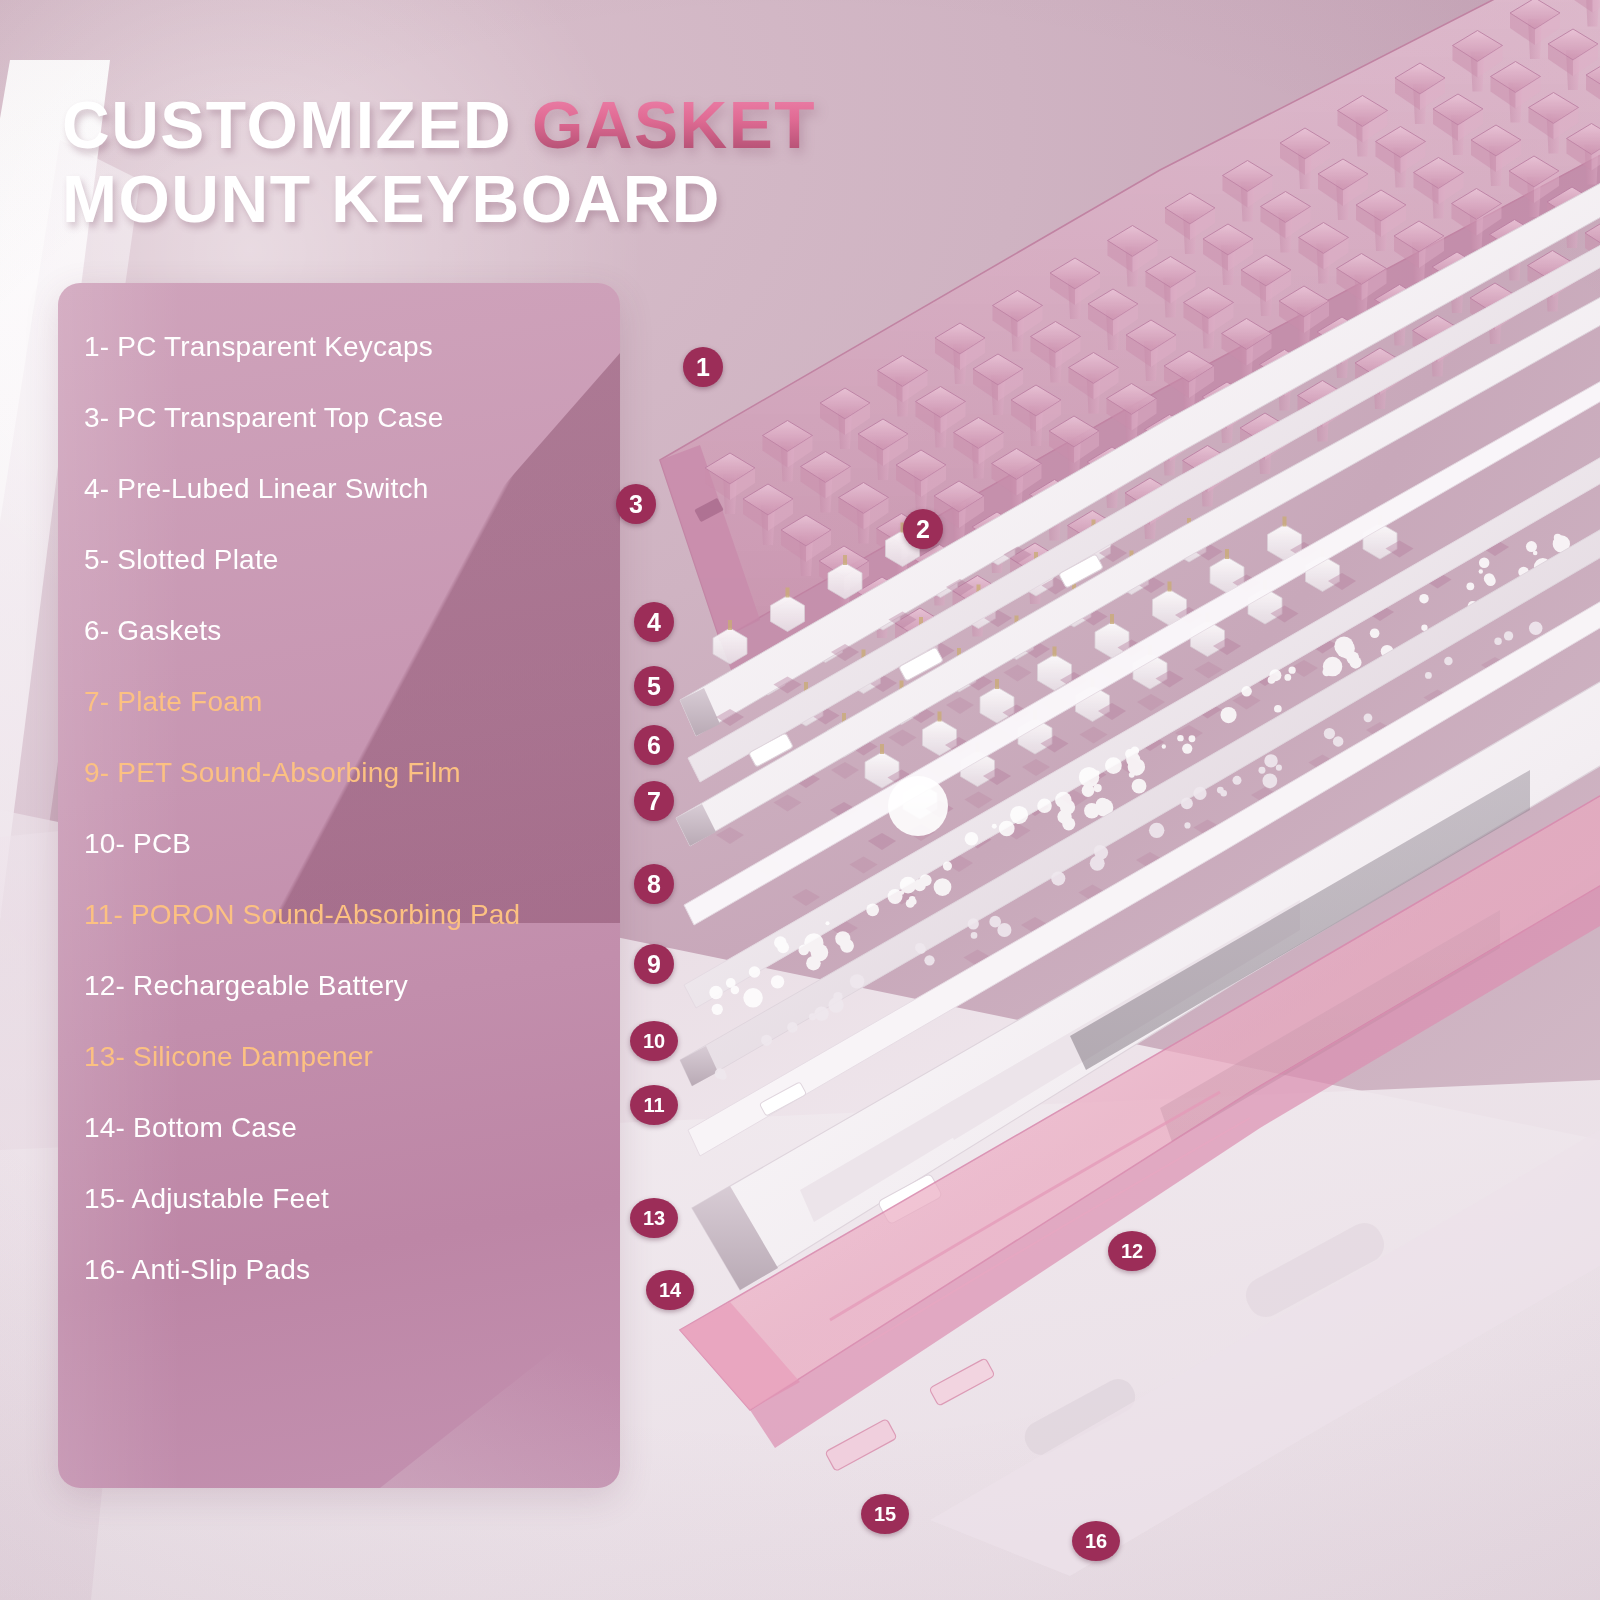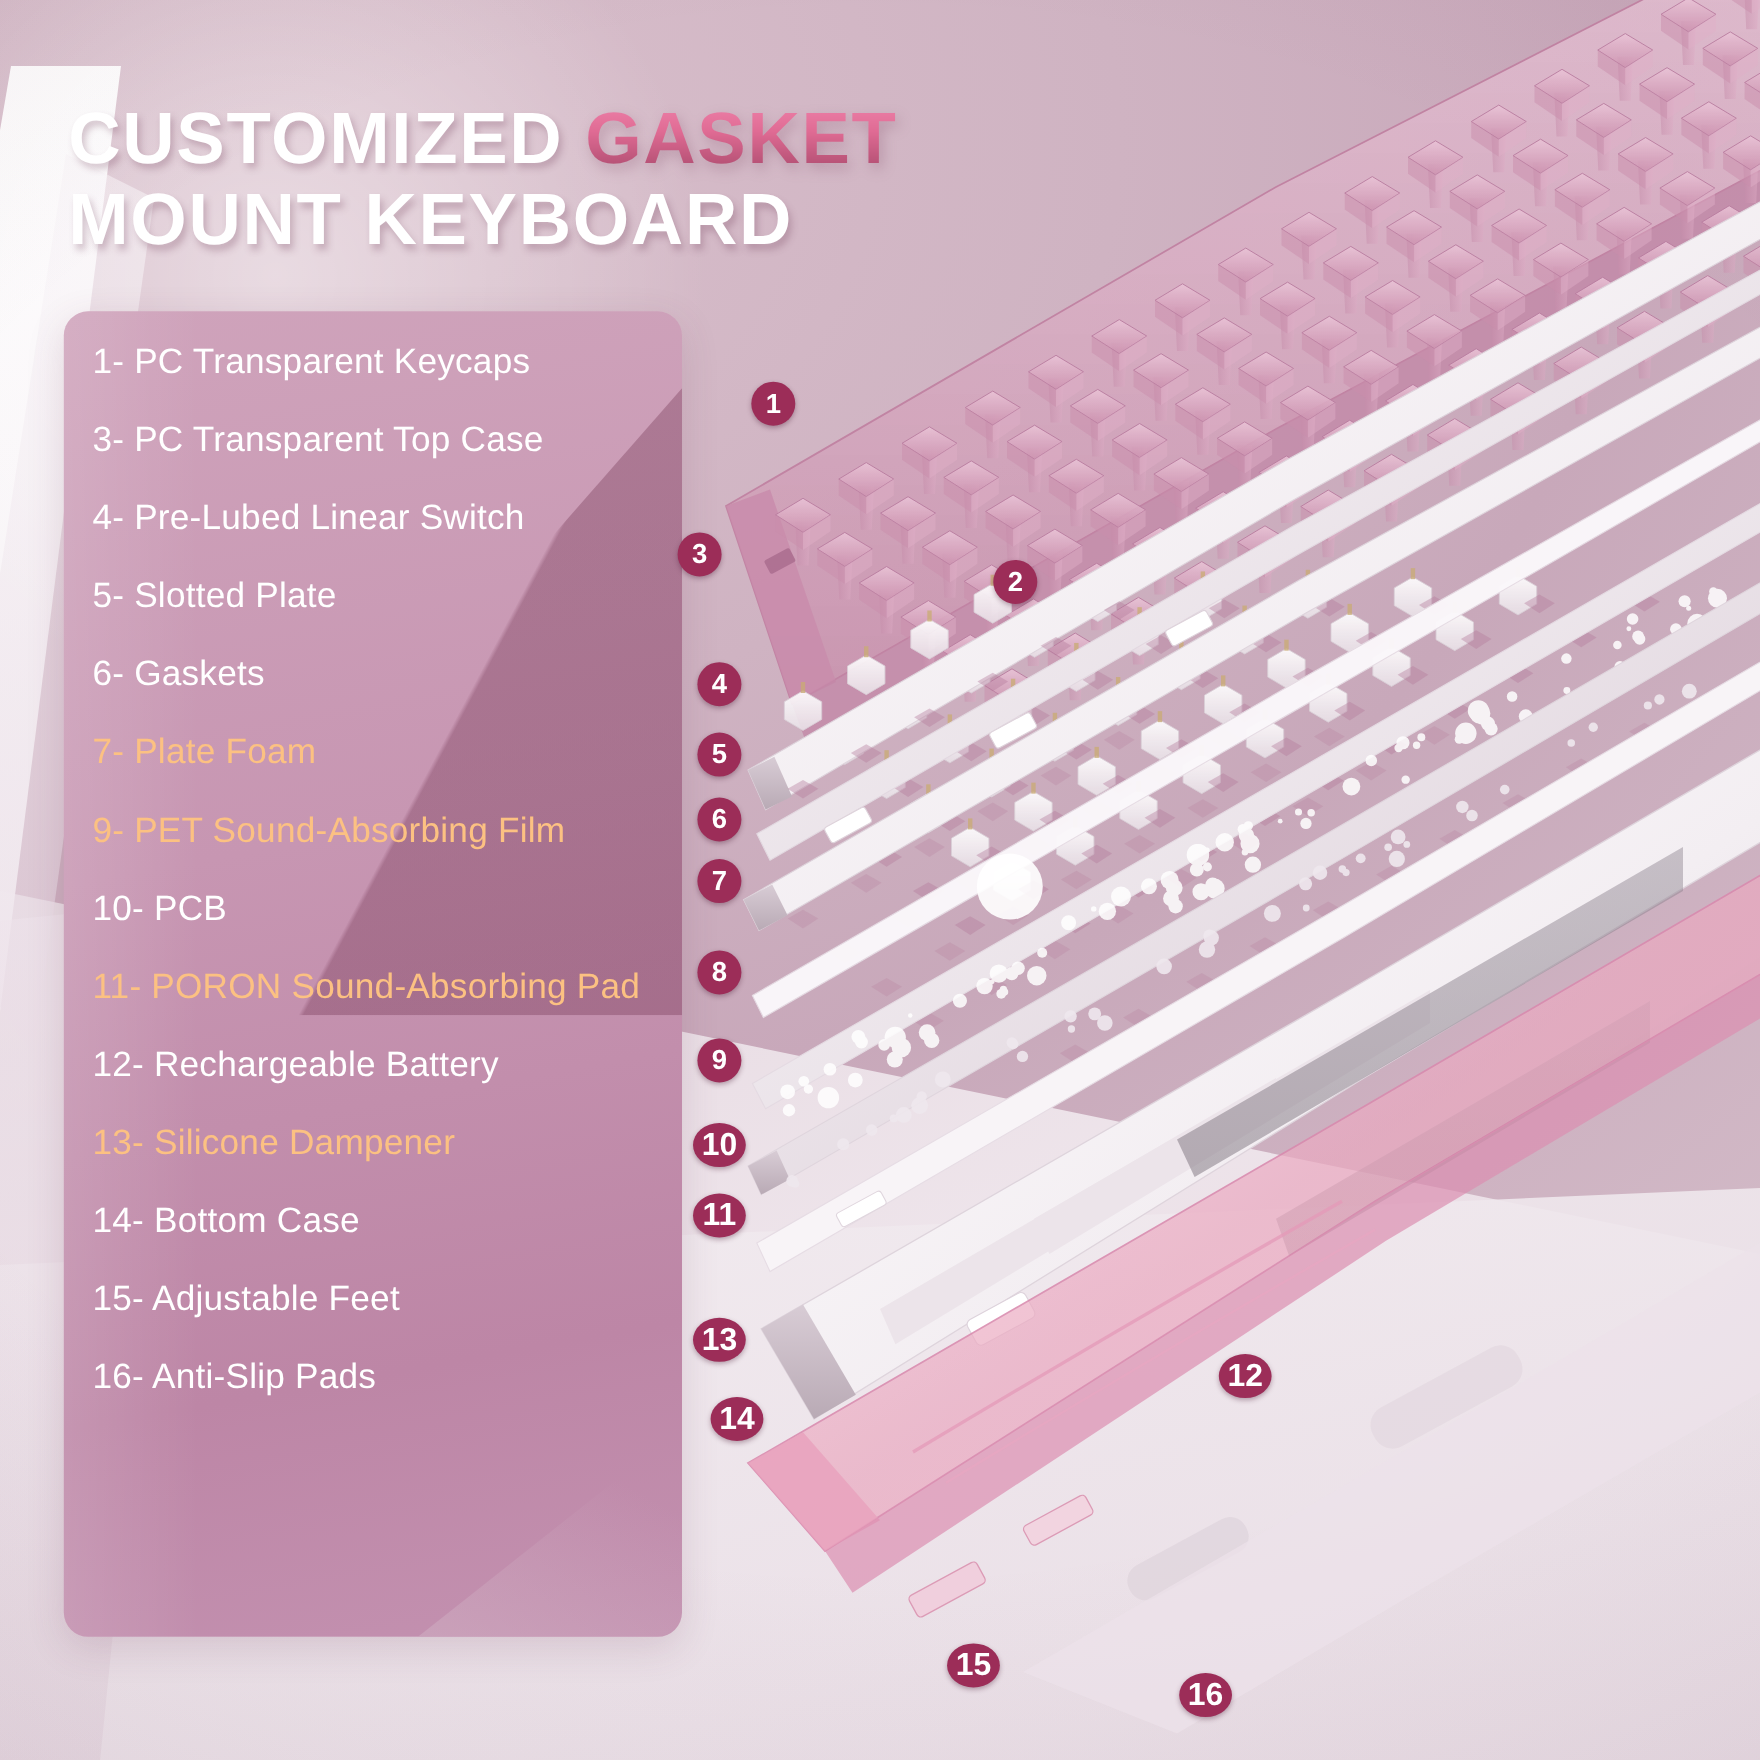--- a/index.html
+++ b/index.html
@@ -56,35 +56,35 @@
   .panel-shadow{position:absolute;inset:0;pointer-events:none;
     background:linear-gradient(118deg,rgba(0,0,0,0) 0%,rgba(0,0,0,0) 46%,
       rgba(98,34,64,.30) 46.4%,rgba(98,34,64,.30) 100%);
     clip-path:polygon(100% 70px,100% 640px,62px 640px);}
   .panel-shadow2{position:absolute;inset:0;pointer-events:none;
     background:linear-gradient(90deg,rgba(255,255,255,.13) 0%,rgba(255,255,255,0) 22%);}
   .panel-shadow3{position:absolute;right:0;bottom:0;width:300px;height:300px;pointer-events:none;
     background:linear-gradient(210deg,rgba(255,255,255,0) 40%,rgba(210,180,198,.55) 100%);
     clip-path:polygon(300px 110px,300px 300px,60px 300px);}
   .legend{position:absolute;left:22px;top:28px;right:14px;}
-  .legend-item{height:71px;display:flex;align-items:flex-start;padding-left:4px;
-    font-size:32px;line-height:34px;letter-spacing:.2px;white-space:nowrap;}
+  .legend-item{height:71px;display:flex;align-items:center;padding-left:4px;
+    font-size:28px;line-height:34px;letter-spacing:.2px;white-space:nowrap;}
   .lc-white{color:#ffffff;}
   .lc-orange{color:#fcc182;}
 
   
   .kb{position:absolute;left:600px;top:0;width:1000px;height:1600px;z-index:10;}
 
   
   .badge{position:absolute;z-index:60;border-radius:50%;
     display:flex;align-items:center;justify-content:center;
     color:#fff;font-weight:700;
     background:#9c2d58;box-shadow:0 2px 5px rgba(70,20,45,.35);}
   .badge.b1{width:40px;height:40px;font-size:25px;}
-  .badge.b2{width:48px;height:40px;font-size:29px;}
+  .badge.b2{width:48px;height:40px;font-size:20px;}
 </style>
 </head>
 <body>
 
 <div class="stage">
 
   <div class="bg-base"></div>
   <div class="bg-lower"></div>
   <div class="bg-lower2"></div>
   <div class="streak streak-a"></div>

